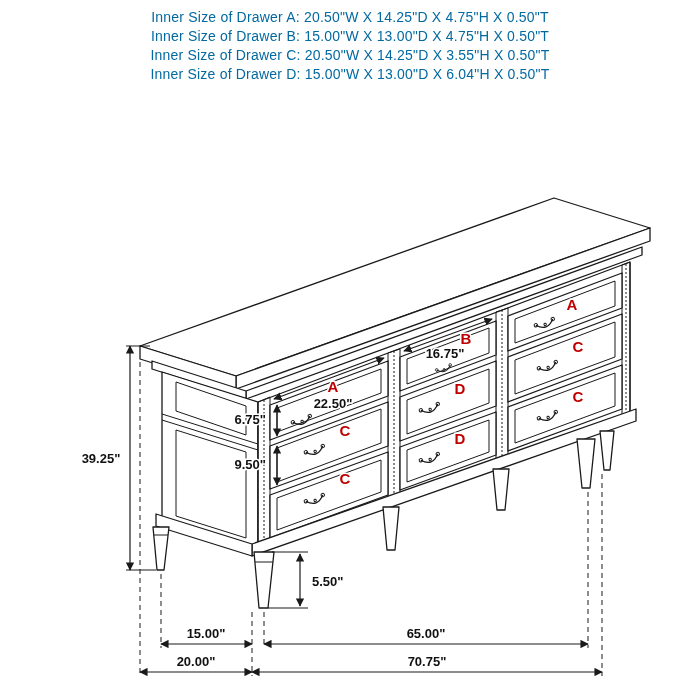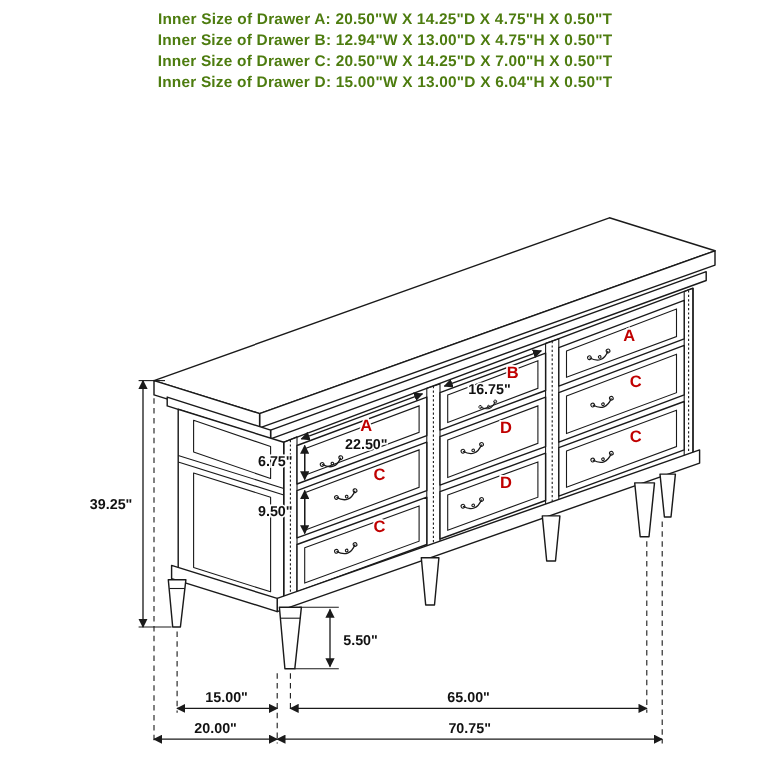--- a/index.html
+++ b/index.html
@@ -1,40 +1,40 @@
 <!DOCTYPE html>
 <html><head>
 <meta charset="utf-8">
 <style>
   html,body{margin:0;padding:0;background:#fff;}
   .page{position:relative;width:700px;height:700px;background:#fff;overflow:hidden;
         font-family:"Liberation Sans",sans-serif;}
   .header{position:absolute;top:8px;left:0;width:100%;text-align:center;}
-  .header-line{font-size:14px;font-weight:700;color:#4d7c0f;line-height:19px;letter-spacing:.2px;}
+  .header-line{font-size:14px;font-weight:400;color:#0369a1;line-height:19px;letter-spacing:.2px;}
   svg{position:absolute;left:0;top:0;}
   .face{fill:#ffffff;stroke:#1a1a1a;stroke-width:1.3;stroke-linejoin:round;}
   .thin{fill:none;stroke:#1a1a1a;stroke-width:1;stroke-linejoin:round;}
   .inner{fill:none;stroke:#1a1a1a;stroke-width:1;}
   .dash{fill:none;stroke:#1a1a1a;stroke-width:1;stroke-dasharray:5 4;}
   .texdash{fill:none;stroke:#1a1a1a;stroke-width:1;stroke-dasharray:2 2;}
   .dimline{fill:none;stroke:#1a1a1a;stroke-width:1.2;}
   .tick{stroke:#1a1a1a;stroke-width:1;}
   .dim{font:700 13px "Liberation Sans",sans-serif;fill:#111;paint-order:stroke;stroke:#ffffff;stroke-width:3px;}
   .dlabel{font:700 15px "Liberation Sans",sans-serif;fill:#c00000;paint-order:stroke;stroke:#ffffff;stroke-width:3px;}
   .mid{text-anchor:middle}.end{text-anchor:end}.start{text-anchor:start}
 </style>
 </head>
 <body>
 
 <div class="page">
 
   <div class="header">
     <div class="header-line">Inner Size of Drawer A: 20.50"W X 14.25"D X 4.75"H X 0.50"T</div>
-    <div class="header-line">Inner Size of Drawer B: 12.94"W X 13.00"D X 4.75"H X 0.50"T</div>
-    <div class="header-line">Inner Size of Drawer C: 20.50"W X 14.25"D X 7.00"H X 0.50"T</div>
+    <div class="header-line">Inner Size of Drawer B: 15.00"W X 13.00"D X 4.75"H X 0.50"T</div>
+    <div class="header-line">Inner Size of Drawer C: 20.50"W X 14.25"D X 3.55"H X 0.50"T</div>
     <div class="header-line">Inner Size of Drawer D: 15.00"W X 13.00"D X 6.04"H X 0.50"T</div>
   </div>
 
   <svg width="700" height="700" viewBox="0 0 700 700">
     <defs>
       <marker id="arr" viewBox="0 0 10 10" refX="9" refY="5" markerWidth="7" markerHeight="7" orient="auto-start-reverse">
         <path d="M0,0 L10,5 L0,10 z" fill="#1a1a1a"></path>
       </marker>
       <g id="pull">
         <path d="M-9,-2 Q0,8 9,-2" fill="none" stroke="#1a1a1a" stroke-width="1.2"></path>

